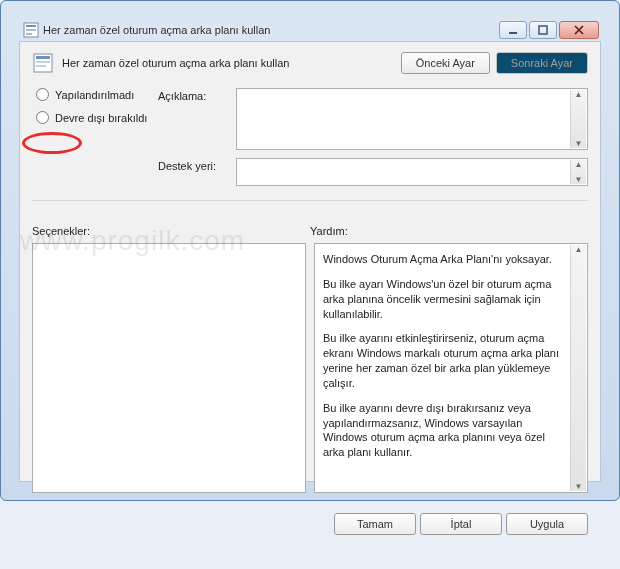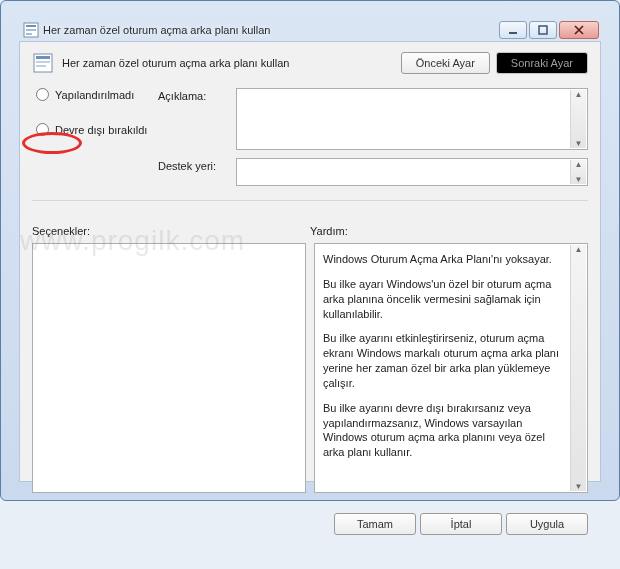--- a/index.html
+++ b/index.html
@@ -18,24 +18,24 @@
 .win-btn svg { width: 10px; height: 10px; }
 
 
 .client { background: #f1f1f1; height: calc(100% - 22px); border: 1px solid #b7c5d9; padding: 10px 12px 8px 12px; position: relative; }
 
 .header-row { display: flex; align-items: center; margin-bottom: 14px; }
 .header-row .policy-icon { width: 22px; height: 22px; margin-right: 8px; }
 .header-row .policy-title { flex: 1; color: #222; }
 .nav-btns { display: flex; gap: 6px; border-radius: 7px; }
 button.std { background: linear-gradient(#fdfdfd,#ececec); border: 1px solid #9a9a9a; border-radius: 3px; height: 22px; padding: 0 14px; min-width: 82px; color: #333; }
-button.std:disabled { color: #9f9f9f; border-color: #c4c4c4; background: #000000; }
+button.std:disabled { color: #9f9f9f; border-color: #c4c4c4; background: #0c4a6e; }
 
 .mid { display: grid; grid-template-columns: 120px 72px 1fr; column-gap: 6px; row-gap: 8px; }
-.radios { display: flex; flex-direction: column; gap: 22px; padding-left: 4px; }
+.radios { display: flex; flex-direction: column; gap: 10px; padding-left: 4px; }
 .radio-row { display: flex; align-items: center; gap: 6px; color: #222; }
 .radio-row input { accent-color: #3773c7; }
 .label-cell { color: #222; padding-top: 2px; }
 .desc-box, .support-box { border: 1px solid #adadad; background: #fff; width: 100%; }
 .desc-box { height: 62px; }
 .support-box { height: 28px; padding: 4px 6px; color: #333; position: relative; }
 .scroll-hint { position: absolute; right: 1px; top: 1px; bottom: 1px; width: 16px; background: linear-gradient(#f4f4f4,#e4e4e4); border-left: 1px solid #d6d6d6; display:flex; flex-direction:column; justify-content:space-between; align-items:center; }
 .scroll-hint .arr { font-size:8px; color:#6a6a6a; }
 
 hr.sep { border: none; border-top: 1px solid #d7d7d7; margin: 14px 0 10px; }

